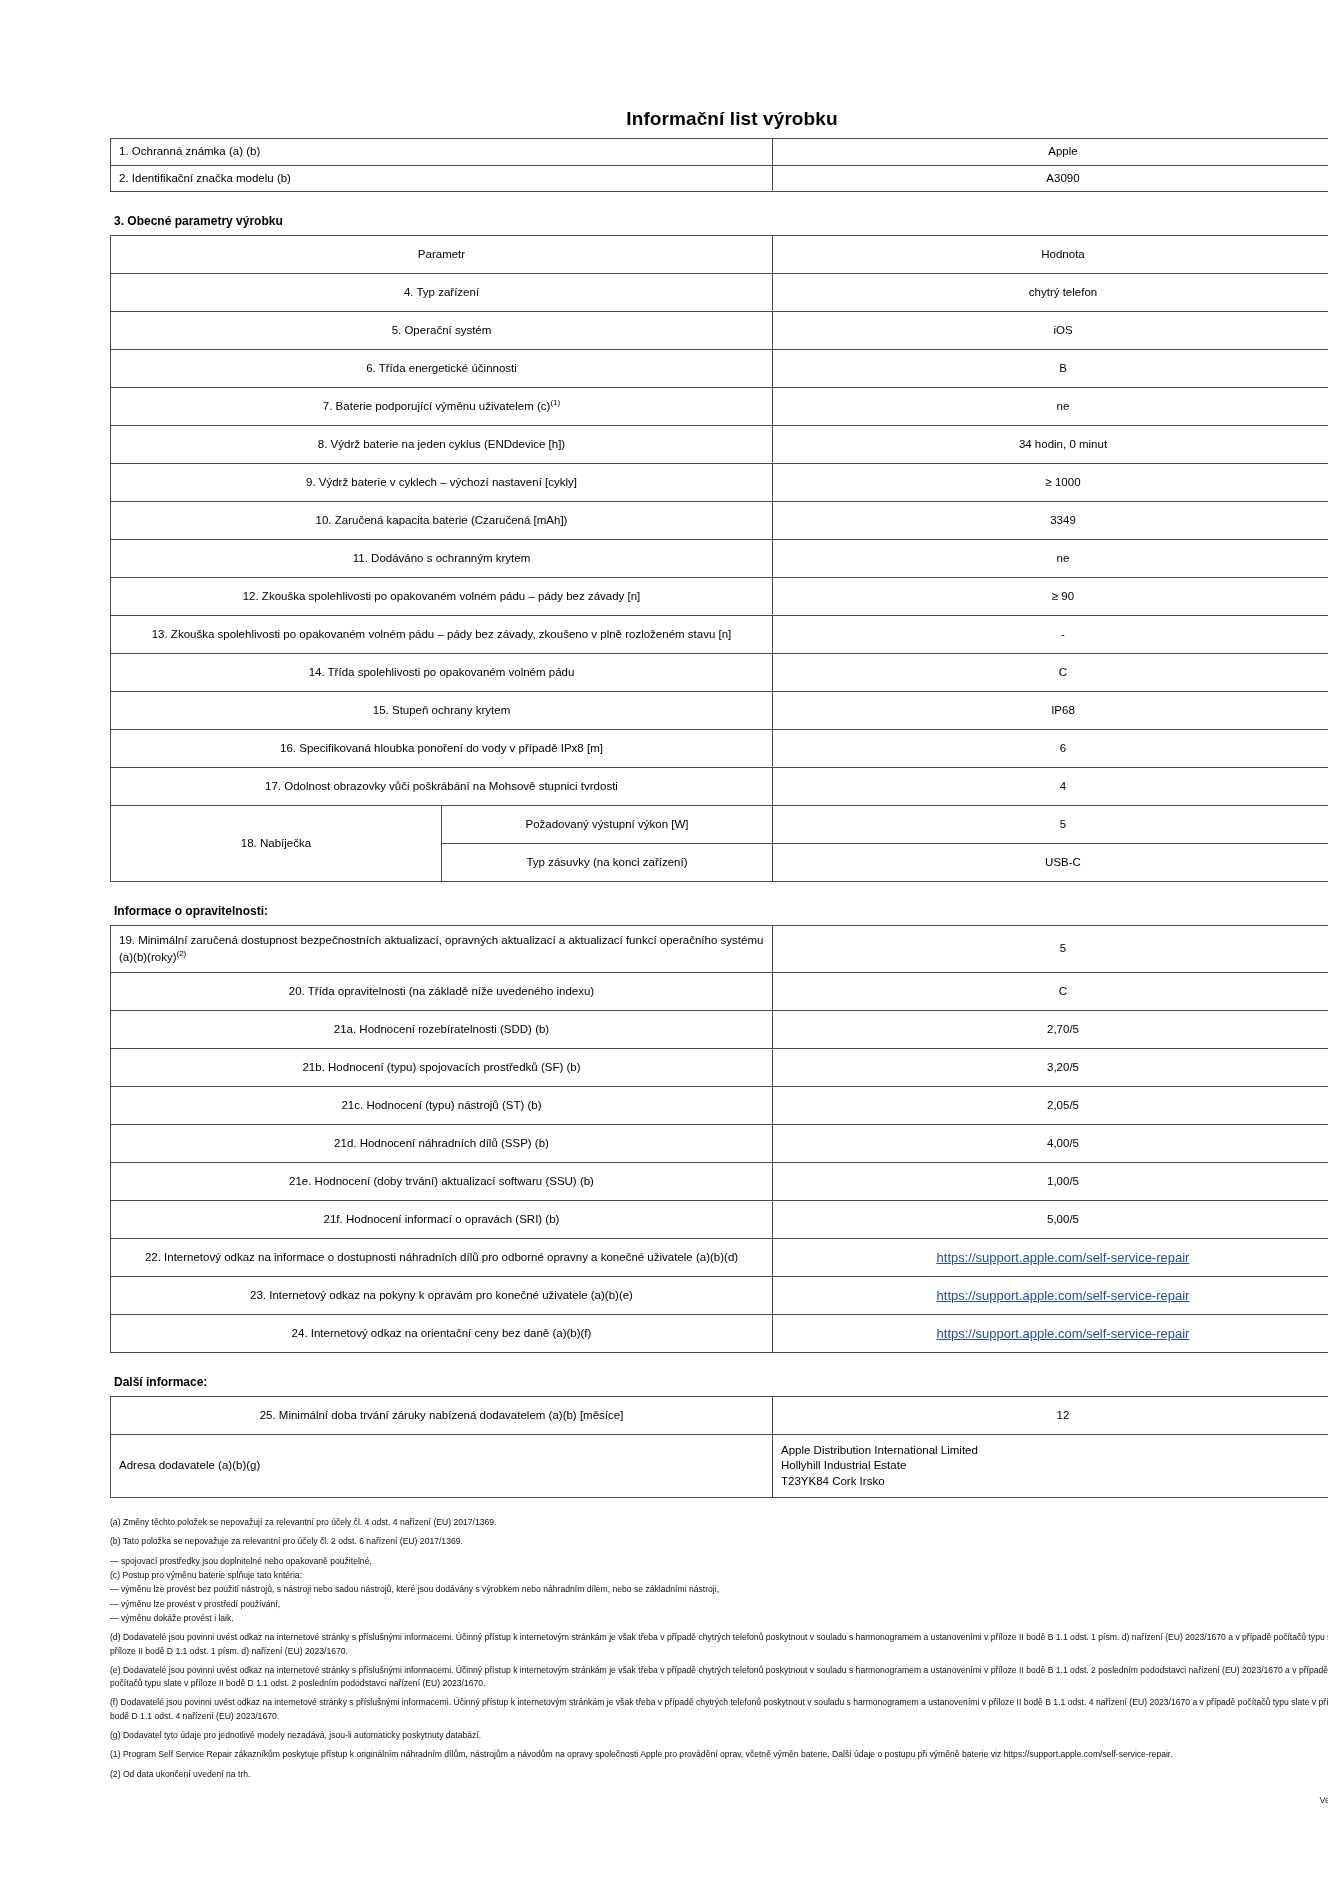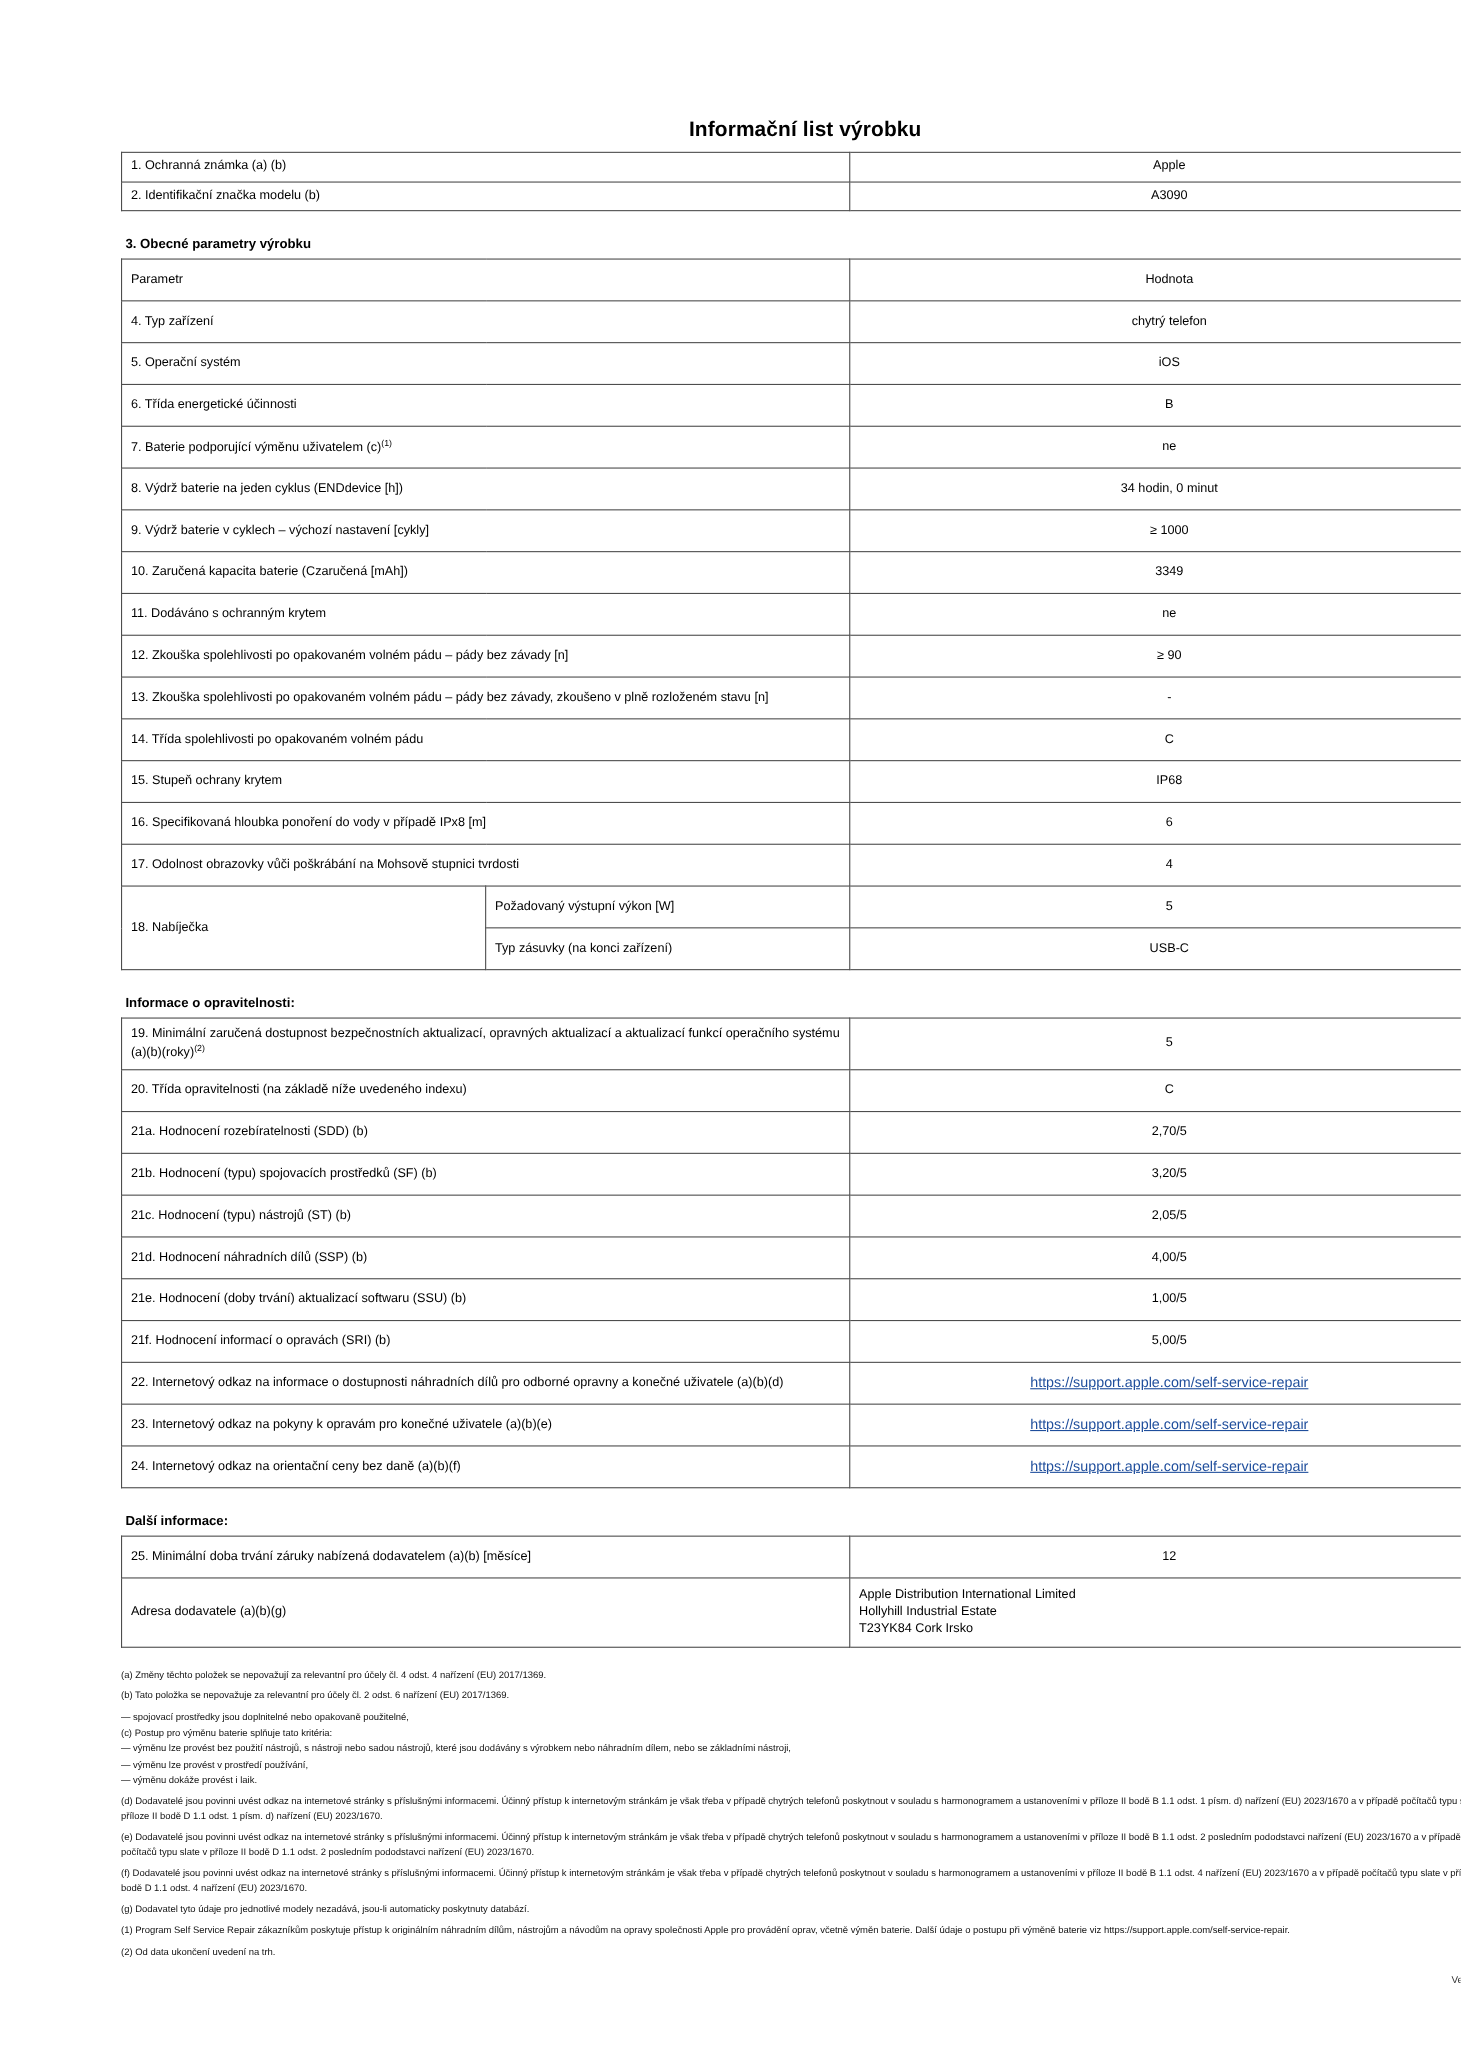--- a/index.html
+++ b/index.html
@@ -47,21 +47,21 @@
     line-height: 1.35;
   }
   .c-label { width: 645px; }
   .c-mid { width: 230px; }
   .c-val { text-align: center; }
   .sect-head {
     font-size: 12px;
     font-weight: bold;
     margin: 22px 0 7px 4px;
   }
-  .rowtall td { height: 27px; }
+  .rowtall td { height: 27px; text-align: center; }
   td.tall { height: 36px; }
   sup { font-size: 8px; vertical-align: super; }
   a.link {
     color: #1f4e9c;
     text-decoration: underline;
     font-size: 13px;
   }
   .addr {
     line-height: 1.5;
     font-size: 11.5px;

